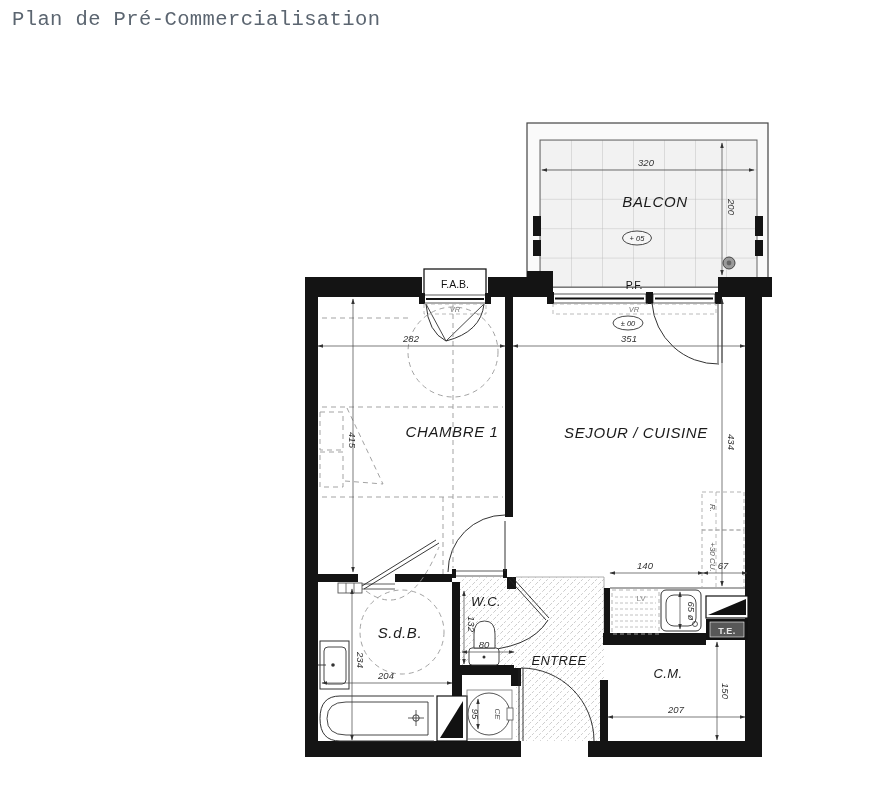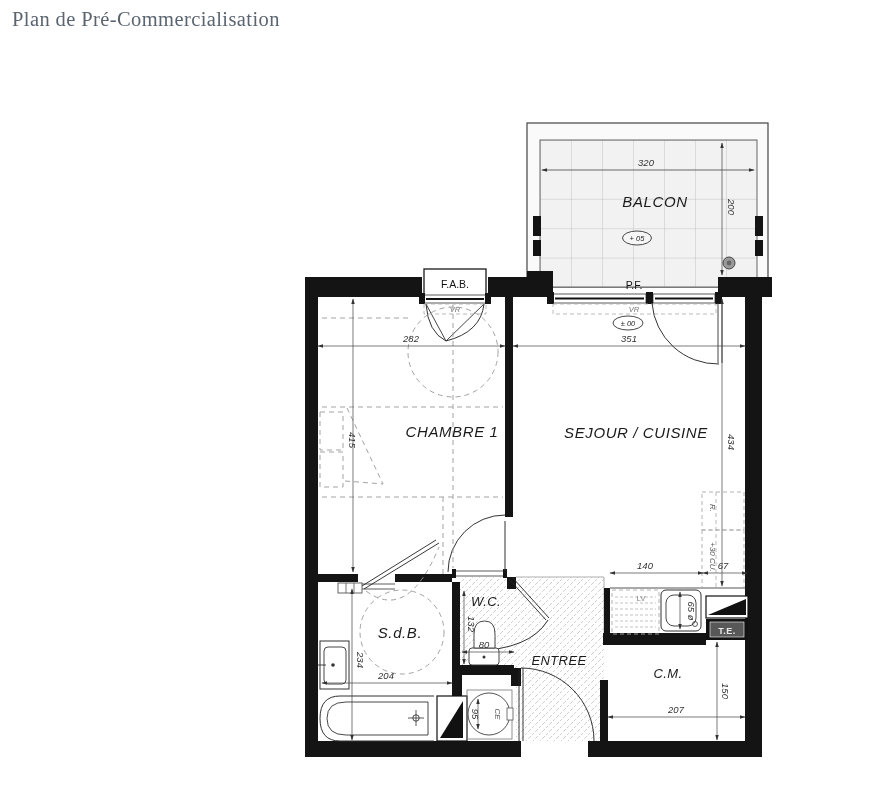--- a/index.html
+++ b/index.html
@@ -1,19 +1,19 @@
 <!DOCTYPE html>
 <html><head>
 <meta charset="utf-8">
 <style>
   html,body{margin:0;padding:0;background:#ffffff;}
   .page{position:relative;width:876px;height:800px;background:#fff;overflow:hidden;
         font-family:"Liberation Sans", sans-serif;}
   .title{position:absolute;left:12px;top:8px;font-size:20.5px;color:#5b6570;
-         letter-spacing:.4px;font-family:Liberation Serif, serif;}
+         letter-spacing:.4px;font-family:Liberation Mono, monospace;}
   svg{position:absolute;left:0;top:0;}
   svg text{font-family:"Liberation Sans", sans-serif;}
   .room{font-size:15px;fill:#1b1b1b;font-style:italic;letter-spacing:.6px;}
   .room-sm{font-size:13px;fill:#1b1b1b;font-style:italic;letter-spacing:.4px;}
   .dim{font-size:9.5px;fill:#333;font-style:italic;}
   .tag{font-size:10.5px;fill:#111;}
   .tag-sm{font-size:7.5px;fill:#777;font-style:italic;}
   .tag-gray{font-size:8px;fill:#8a8a8a;}
   .tag-rot{font-size:8px;fill:#555;font-style:italic;}
   .te-text{font-size:9px;fill:#e8e8e8;font-weight:bold;letter-spacing:.5px;}

